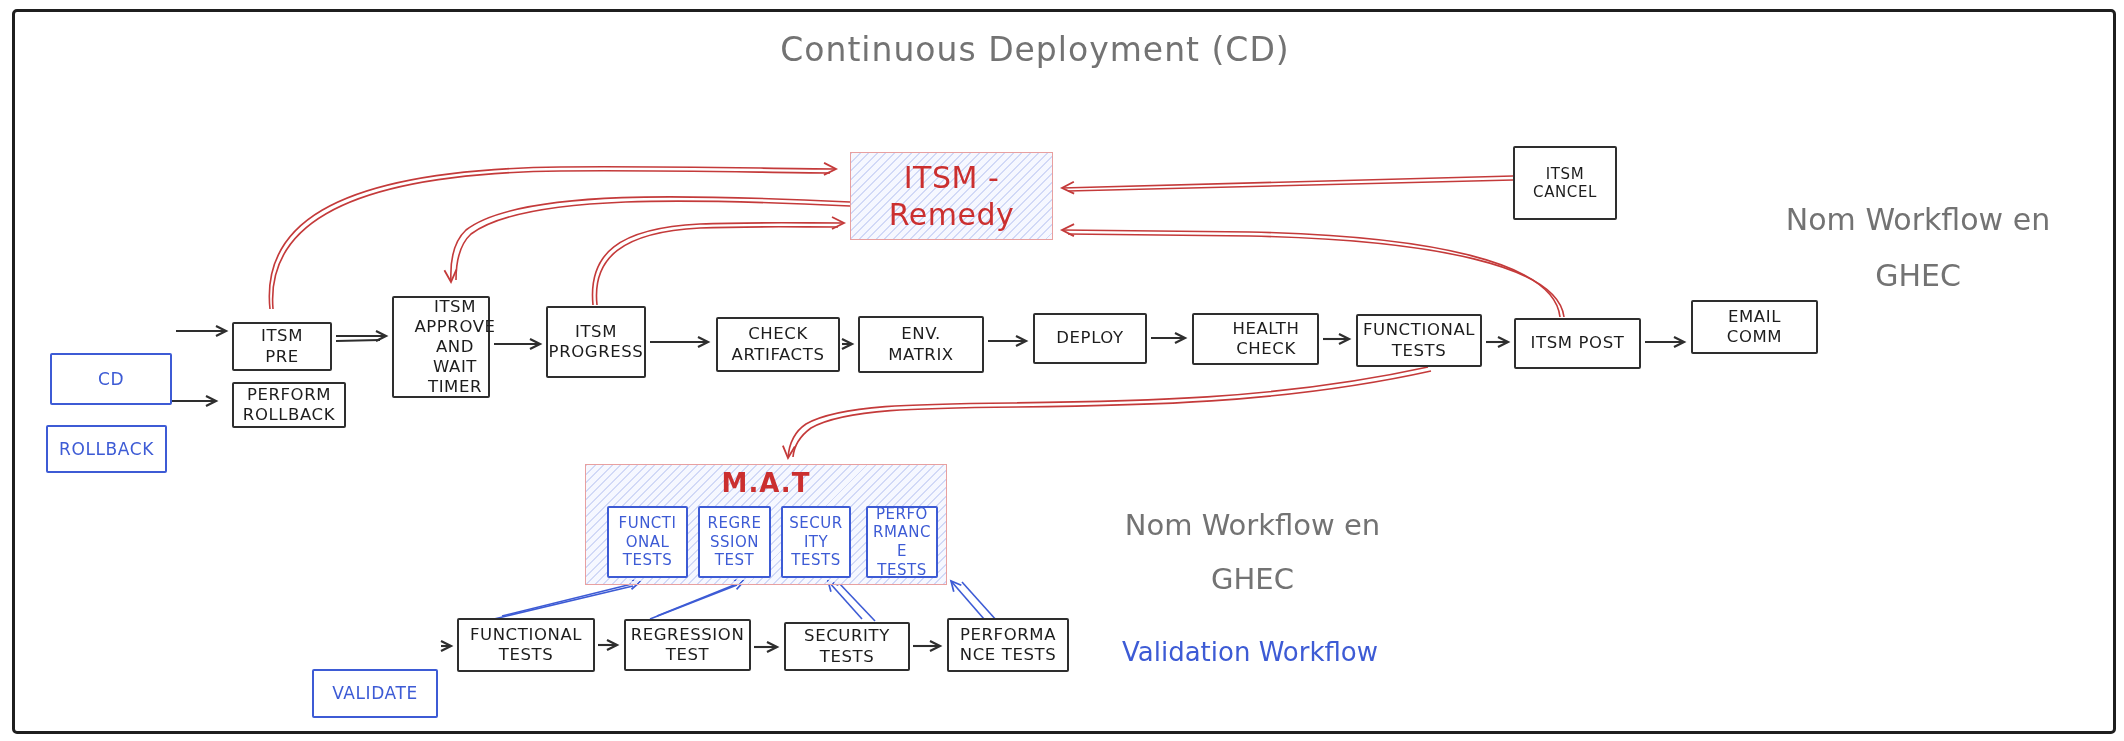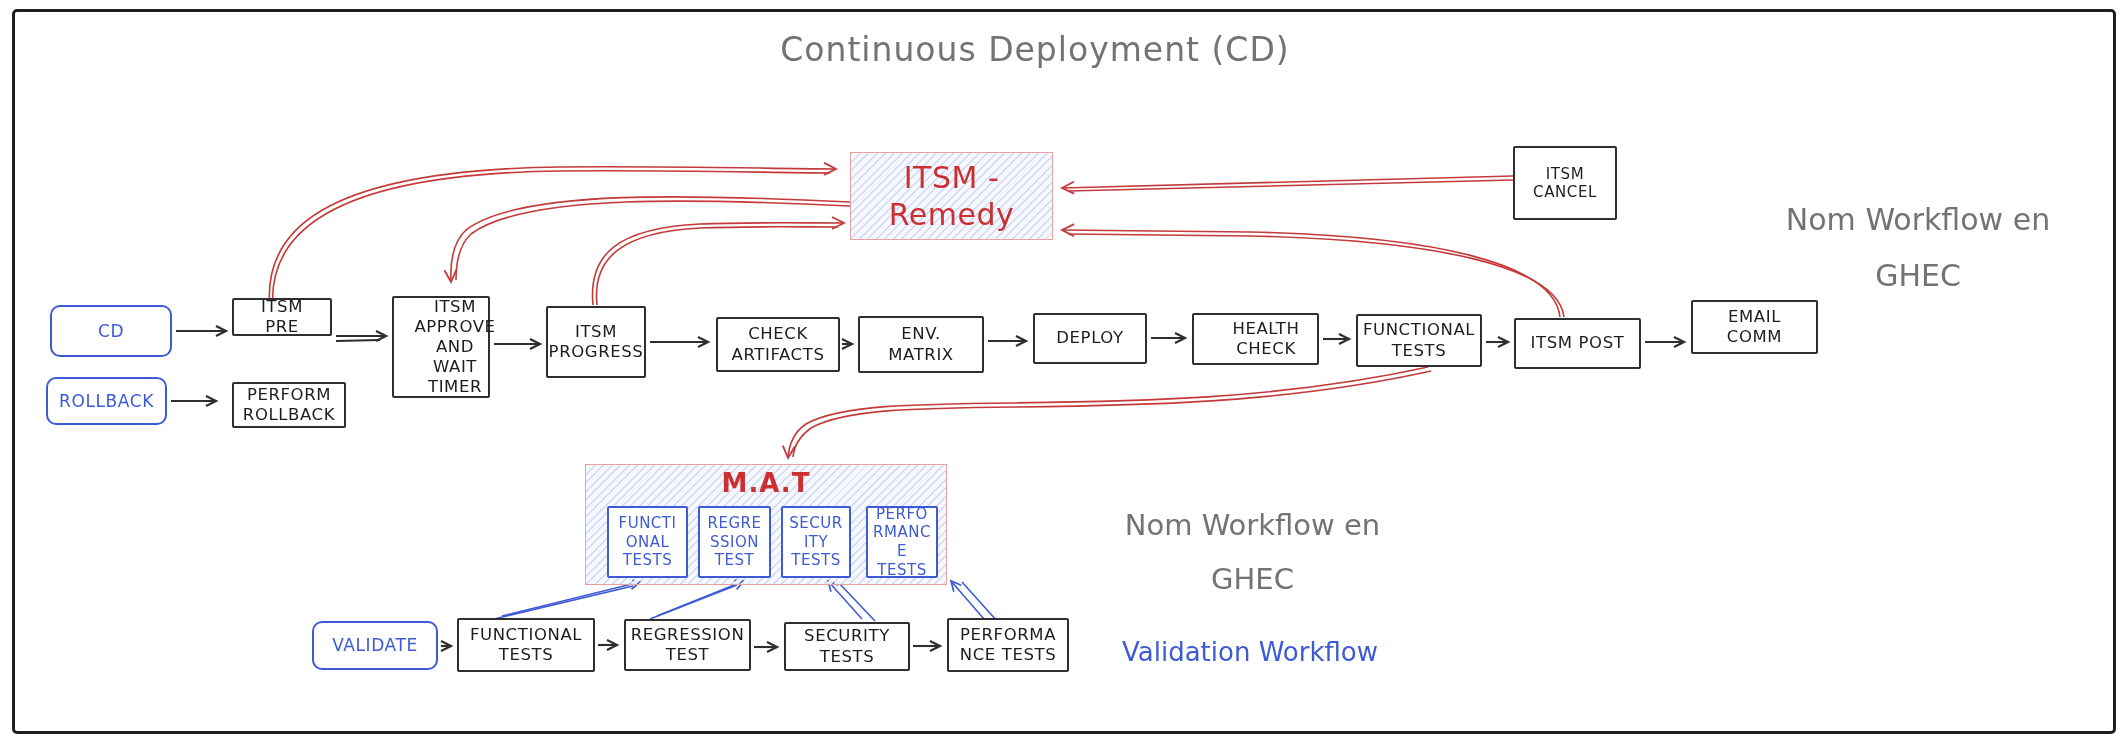--- a/index.html
+++ b/index.html
@@ -13,32 +13,32 @@
   }
   #arrows{position:absolute;left:0;top:0;width:2124px;height:741px;pointer-events:none;}
 
   
   .node{
     position:absolute;display:flex;align-items:center;justify-content:center;
     text-align:center;background:#ffffff;box-sizing:border-box;
     font-size:16.5px;letter-spacing:0.6px;line-height:1.22;padding:0 8px;
   }
   .black{border:2px solid #2e2e2e;border-radius:2px;color:#1d1d1d;}
-  .blue{border:2px solid #3d5bd5;border-radius:10px;color:#3d5bd5;font-size:17px;}
+  .blue{border:2px solid #3d5bd5;border-radius:2px;color:#3d5bd5;font-size:17px;margin-top:48px;}
   .hatch{
     border:1.6px solid #e8a0a0;
     background:
       repeating-linear-gradient(135deg, rgba(91,118,225,0.28) 0px, rgba(91,118,225,0.28) 1.4px,
         rgba(245,247,255,0.92) 1.4px, rgba(245,247,255,0.92) 6px);
   }
   .breakany{overflow-wrap:anywhere;word-break:normal;}
 
   
   #n-cd{left:50px;top:305px;width:122px;height:52px;}
-  #n-itsm-pre{left:232px;top:298px;width:100px;height:38px;}
+  #n-itsm-pre{left:232px;top:322px;width:100px;height:49px;}
   #n-itsm-approve{left:392px;top:296px;width:98px;height:102px;padding-left:36px;}
   #n-itsm-progress{left:546px;top:306px;width:100px;height:72px;}
   #n-check-artifacts{left:716px;top:317px;width:124px;height:55px;}
   #n-env-matrix{left:858px;top:316px;width:126px;height:57px;}
   #n-deploy{left:1033px;top:313px;width:114px;height:51px;}
   #n-health-check{left:1192px;top:313px;width:127px;height:52px;padding-left:29px;}
   #n-functional-tests{left:1356px;top:314px;width:126px;height:53px;}
   #n-itsm-post{left:1514px;top:318px;width:127px;height:51px;}
   #n-email-comm{left:1691px;top:300px;width:127px;height:54px;}
   #n-rollback{left:46px;top:377px;width:121px;height:48px;}

